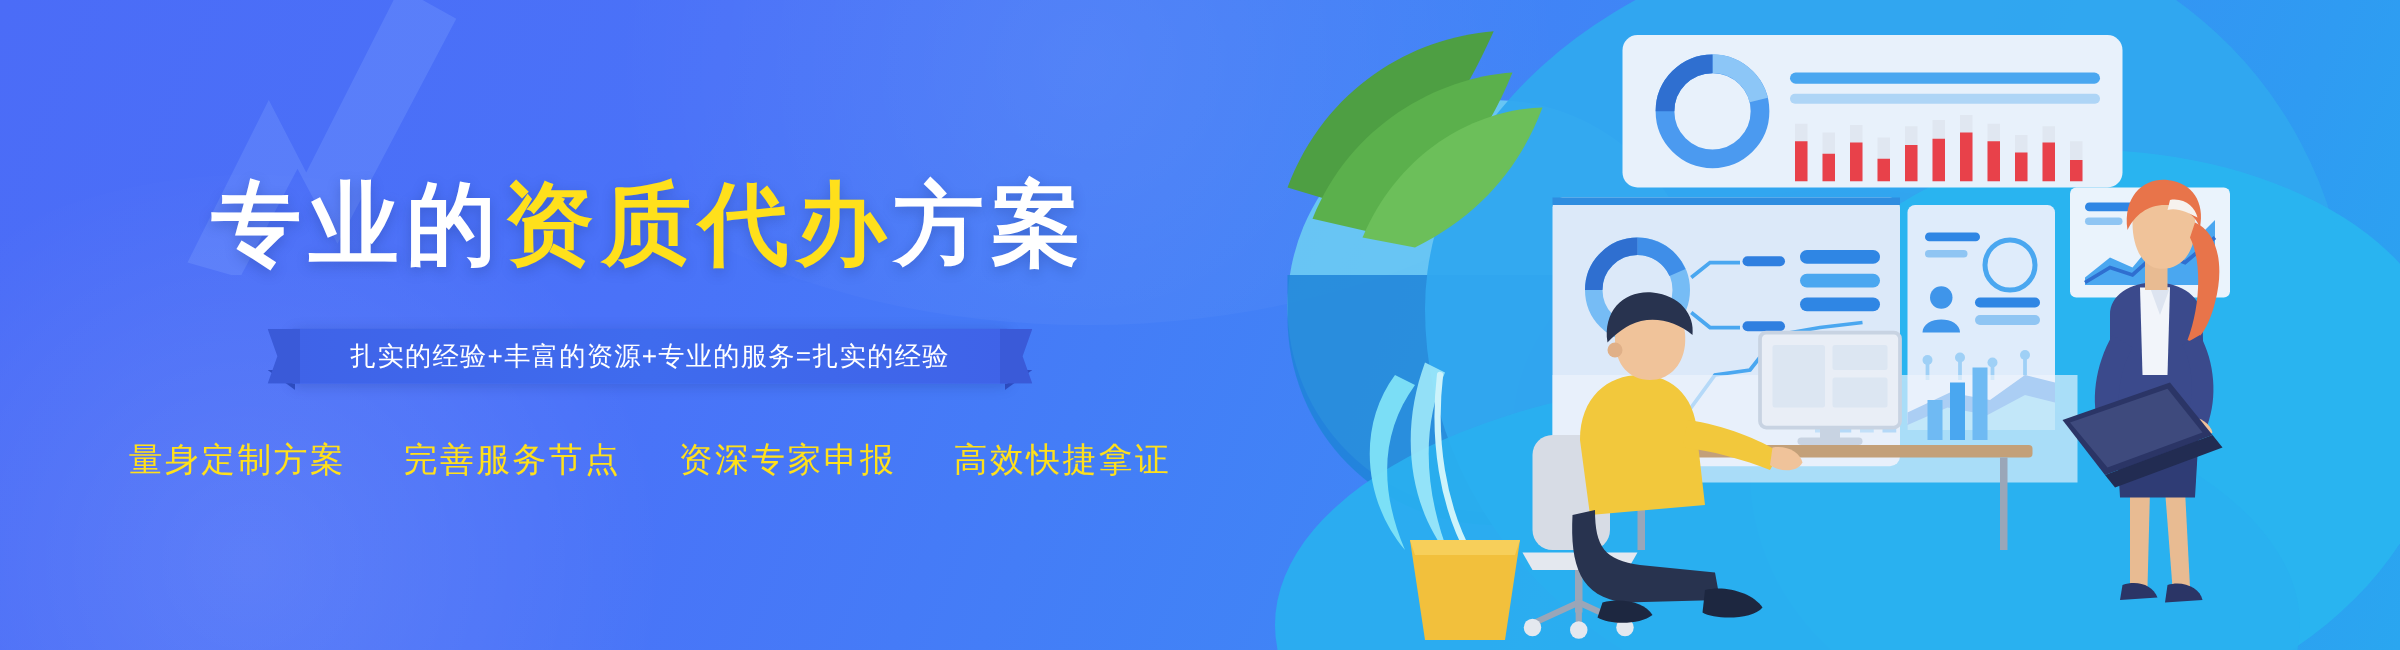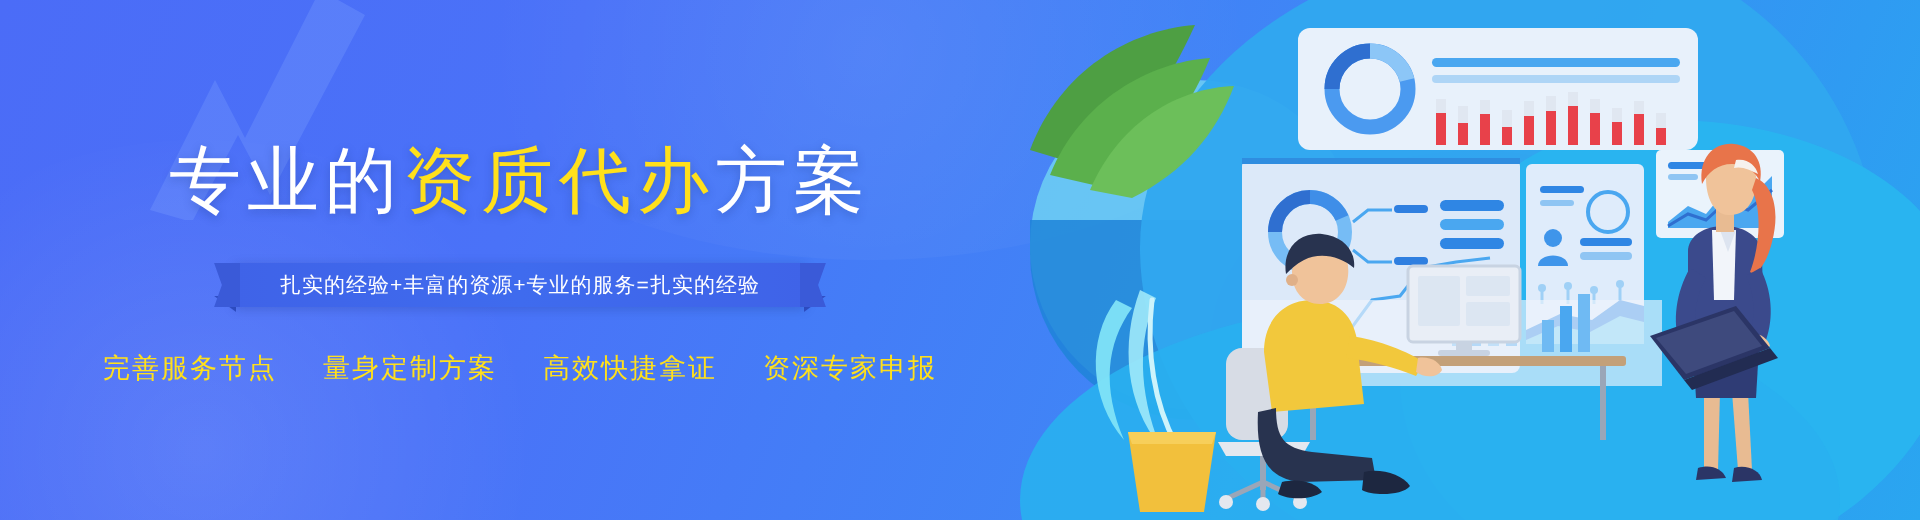--- a/index.html
+++ b/index.html
@@ -80,21 +80,21 @@
   }
 
   
   .copy{
     position:absolute;left:0;top:0;width:1040px;height:520px;
     display:flex;flex-direction:column;align-items:center;justify-content:center;
     padding-top:10px;box-sizing:border-box;
   }
 
   .headline{
-    font-size:72px;line-height:1;font-weight:400;
+    font-size:72px;line-height:1;font-weight:700;
     letter-spacing:6px;
     color:#ffffff;
     white-space:nowrap;
     text-shadow:0 3px 10px rgba(22,45,120,.28);
     margin:0 0 44px 0;
   }
   .headline .hl-accent{color:#ffe01b;}
 
   .ribbon-wrap{
     position:relative;
@@ -169,24 +169,24 @@
 
     <div class="ribbon-wrap">
       <span class="ribbon-tail-l"></span>
       <span class="ribbon-tail-r"></span>
       <div class="ribbon">
         <span>扎实的经验+丰富的资源+专业的服务=扎实的经验</span>
       </div>
     </div>
 
     <div class="features">
+      <span class="feature-item">量身定制方案</span>
       <span class="feature-item">完善服务节点</span>
-      <span class="feature-item">量身定制方案</span>
+      <span class="feature-item">资深专家申报</span>
       <span class="feature-item">高效快捷拿证</span>
-      <span class="feature-item">资深专家申报</span>
     </div>
   </div>
 
   <div class="illustration">
     <svg viewBox="0 0 900 520" xmlns="http://www.w3.org/2000/svg">
 
       <g>
         <path d="M10 150 C40 70 110 30 175 25 C150 80 120 130 60 165 Z" fill="#4e9f43"></path>
         <path d="M30 175 C60 100 130 62 190 58 C168 112 136 156 78 186 Z" fill="#5bb04c"></path>
         <path d="M70 190 C100 120 160 88 214 86 C196 134 164 172 112 198 Z" fill="#6cbf5a"></path>

